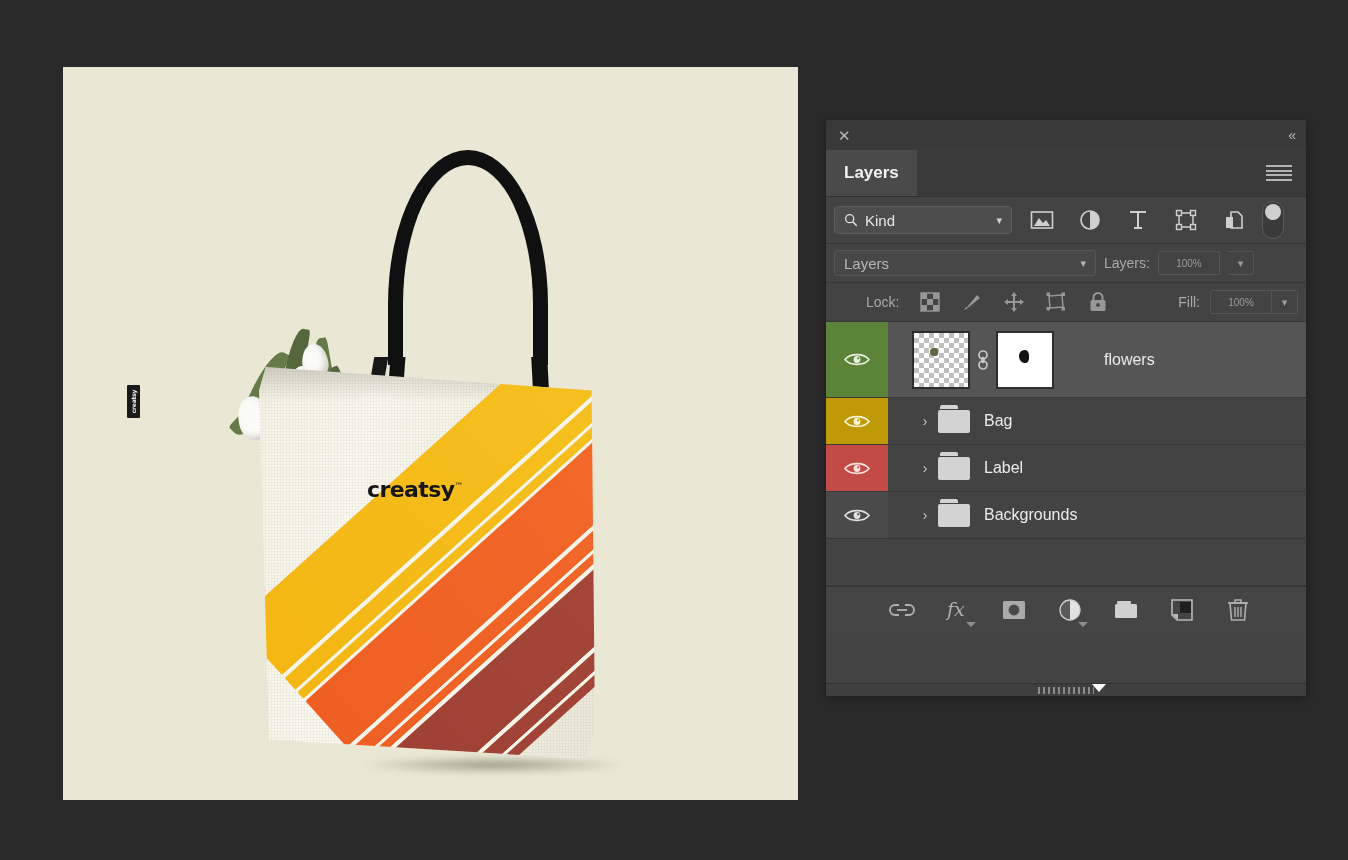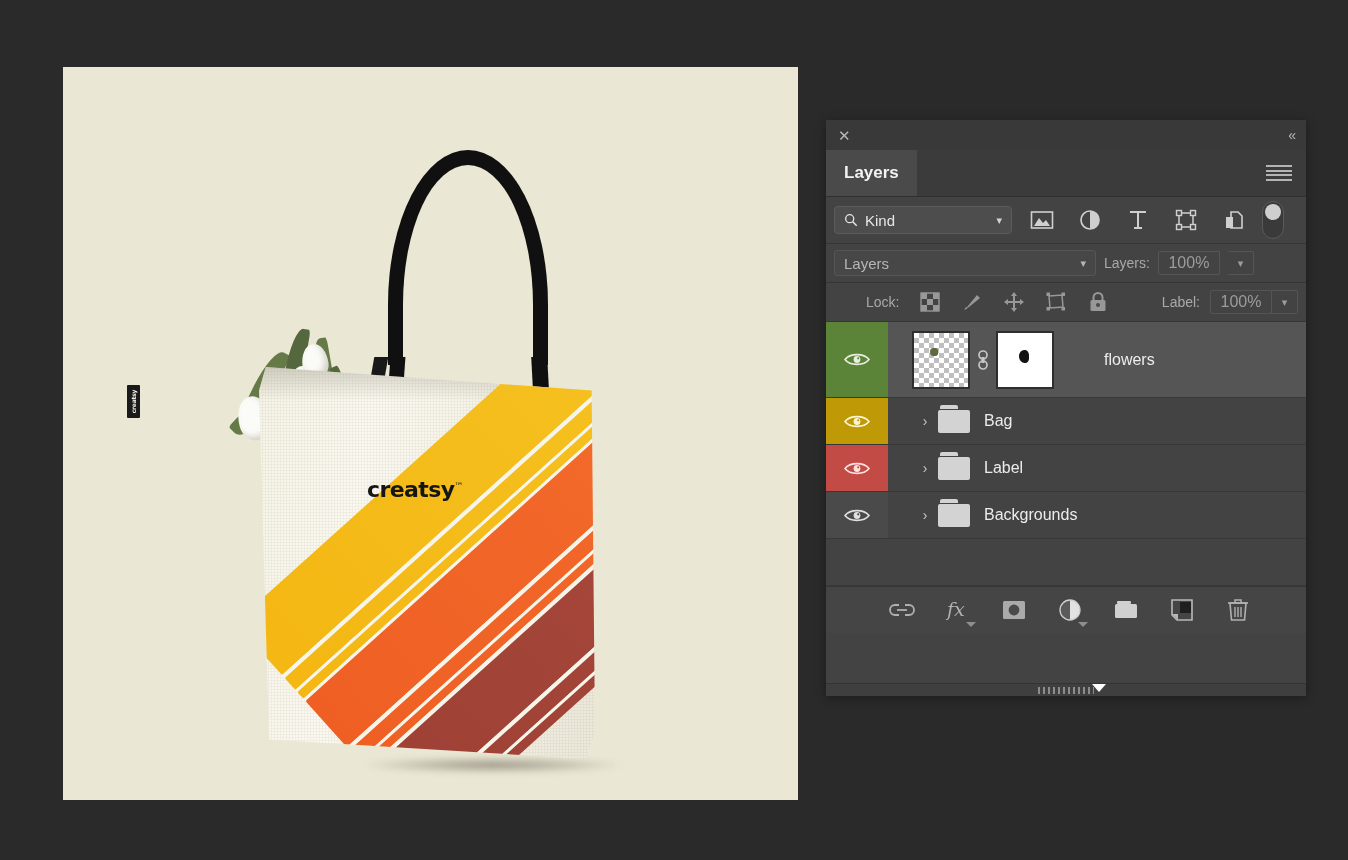--- a/index.html
+++ b/index.html
@@ -127,21 +127,21 @@
     background:#434343;border-bottom:1px solid #363636;
   }
   .blend-select{
     flex:0 0 262px;height:26px;background:#474747;border:1px solid #565656;border-radius:3px;
     display:flex;align-items:center;padding:0 9px;box-sizing:border-box;color:#b6b6b6;font-size:15px;
   }
   .blend-select .chev{margin-left:auto;font-size:11px;}
   .lbl{color:#a9a9a9;font-size:14px;}
   .numbox{
     width:62px;height:24px;background:#434343;border:1px solid #555;border-radius:2px 0 0 2px;
-    display:flex;align-items:center;justify-content:center;color:#9c9c9c;font-size:16px;box-sizing:border-box;
+    display:flex;align-items:center;justify-content:center;color:#9c9c9c;font-size:10px;box-sizing:border-box;
   }
   .numchev{
     width:26px;height:24px;background:#434343;border:1px solid #555;border-left:none;border-radius:0 2px 2px 0;
     display:flex;align-items:center;justify-content:center;color:#9c9c9c;font-size:11px;box-sizing:border-box;
   }
   .lock-row{
     height:38px;display:flex;align-items:center;padding:0 8px;gap:0;
     background:#434343;border-bottom:1px solid #363636;
   }
   .lock-row .lbl{margin-right:10px;margin-left:32px;}
@@ -377,21 +377,21 @@
         </svg>
     </span>
     <span class="lockicon">
       <svg width="20" height="22" viewBox="0 0 20 22">
           <path d="M5.5 9 V6.5 a4.5 4.5 0 0 1 9 0 V9" fill="none" stroke="#989898" stroke-width="2"></path>
           <rect x="2.5" y="9" width="15" height="11" rx="1.5" fill="#989898"></rect>
           <circle cx="10" cy="14" r="2" fill="#4a4a4a"></circle>
         </svg>
     </span>
     <span class="spacer"></span>
-    <span class="lbl">Label:</span>
+    <span class="lbl">Fill:</span>
     <span class="numbox">100%</span>
     <span class="numchev">▾</span>
   </div>
 
   <div class="layer-list">
 
     <div class="layer-row tall selected">
       <div class="eye-cell" style="background:#5c8438;">
         <svg class="eye" viewBox="0 0 26 15">
             <path d="M1 7.5 C6 1 20 1 25 7.5 C20 14 6 14 1 7.5 Z" fill="none" stroke="#e9efe0" stroke-width="1.6"></path>

